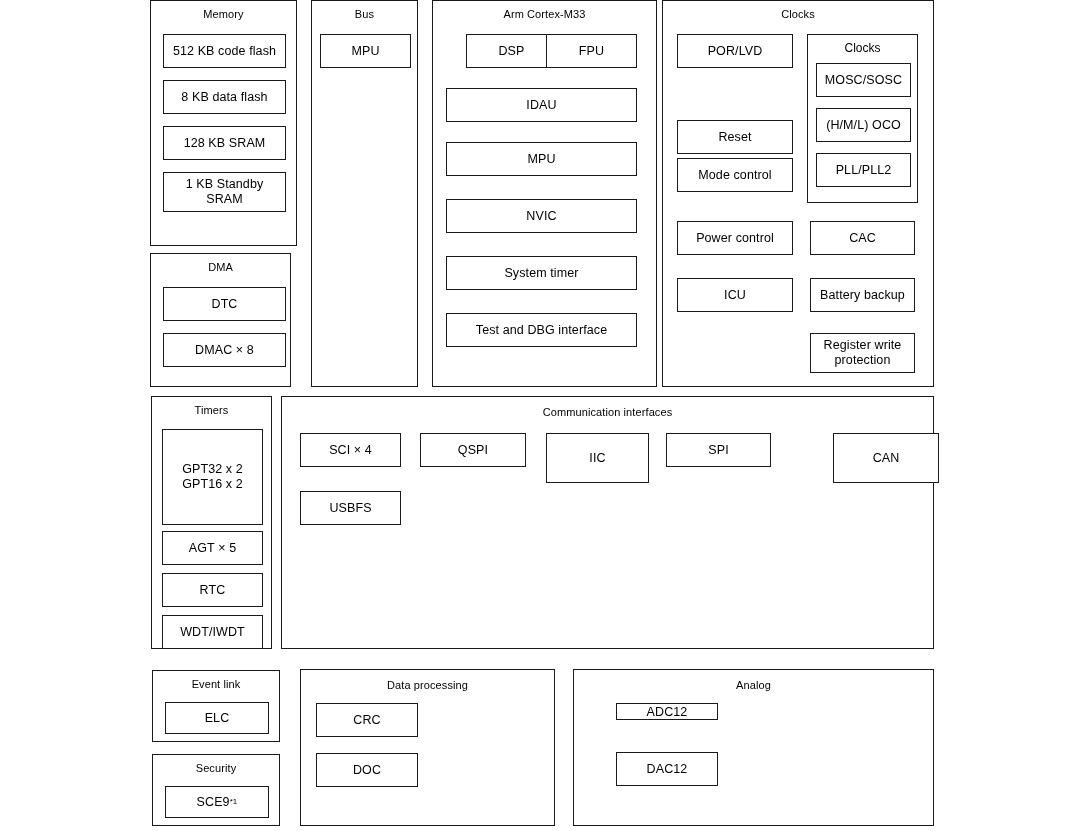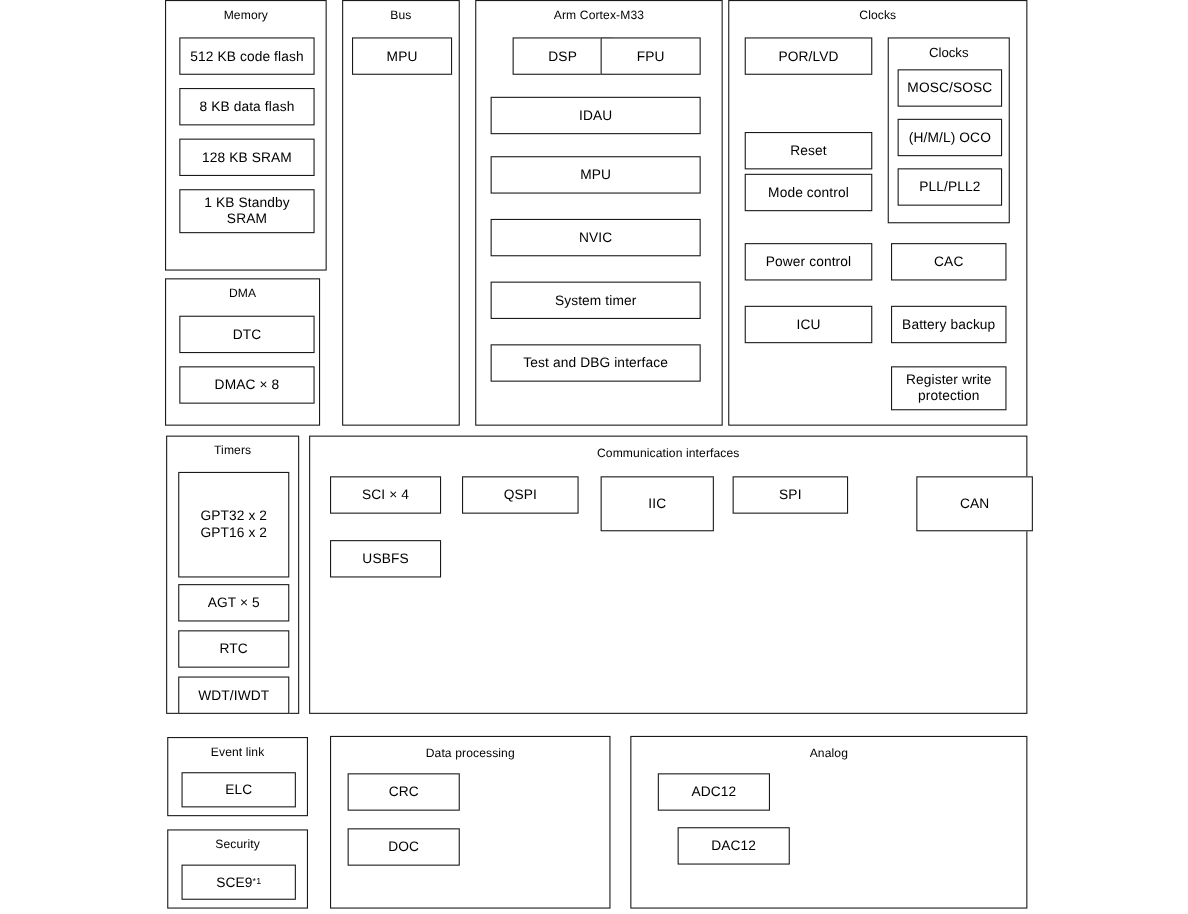--- a/index.html
+++ b/index.html
@@ -117,17 +117,17 @@
   </div>
 
   <div class="panel" style="left:300px;top:669px;width:255px;height:157px;">
     <div class="panel-title" style="top:8px;">Data processing</div>
     <div class="box" style="left:15px;top:33px;width:102px;height:34px;">CRC</div>
     <div class="box" style="left:15px;top:83px;width:102px;height:34px;">DOC</div>
   </div>
 
   <div class="panel" style="left:573px;top:669px;width:361px;height:157px;">
     <div class="panel-title" style="top:8px;">Analog</div>
-    <div class="box" style="left:24px;top:33px;width:102px;height:34px;">ADC12</div>
+    <div class="box" style="left:42px;top:33px;width:102px;height:17px;">ADC12</div>
     <div class="box" style="left:42px;top:82px;width:102px;height:34px;">DAC12</div>
   </div>
 
 </div>
 
 </body></html>

